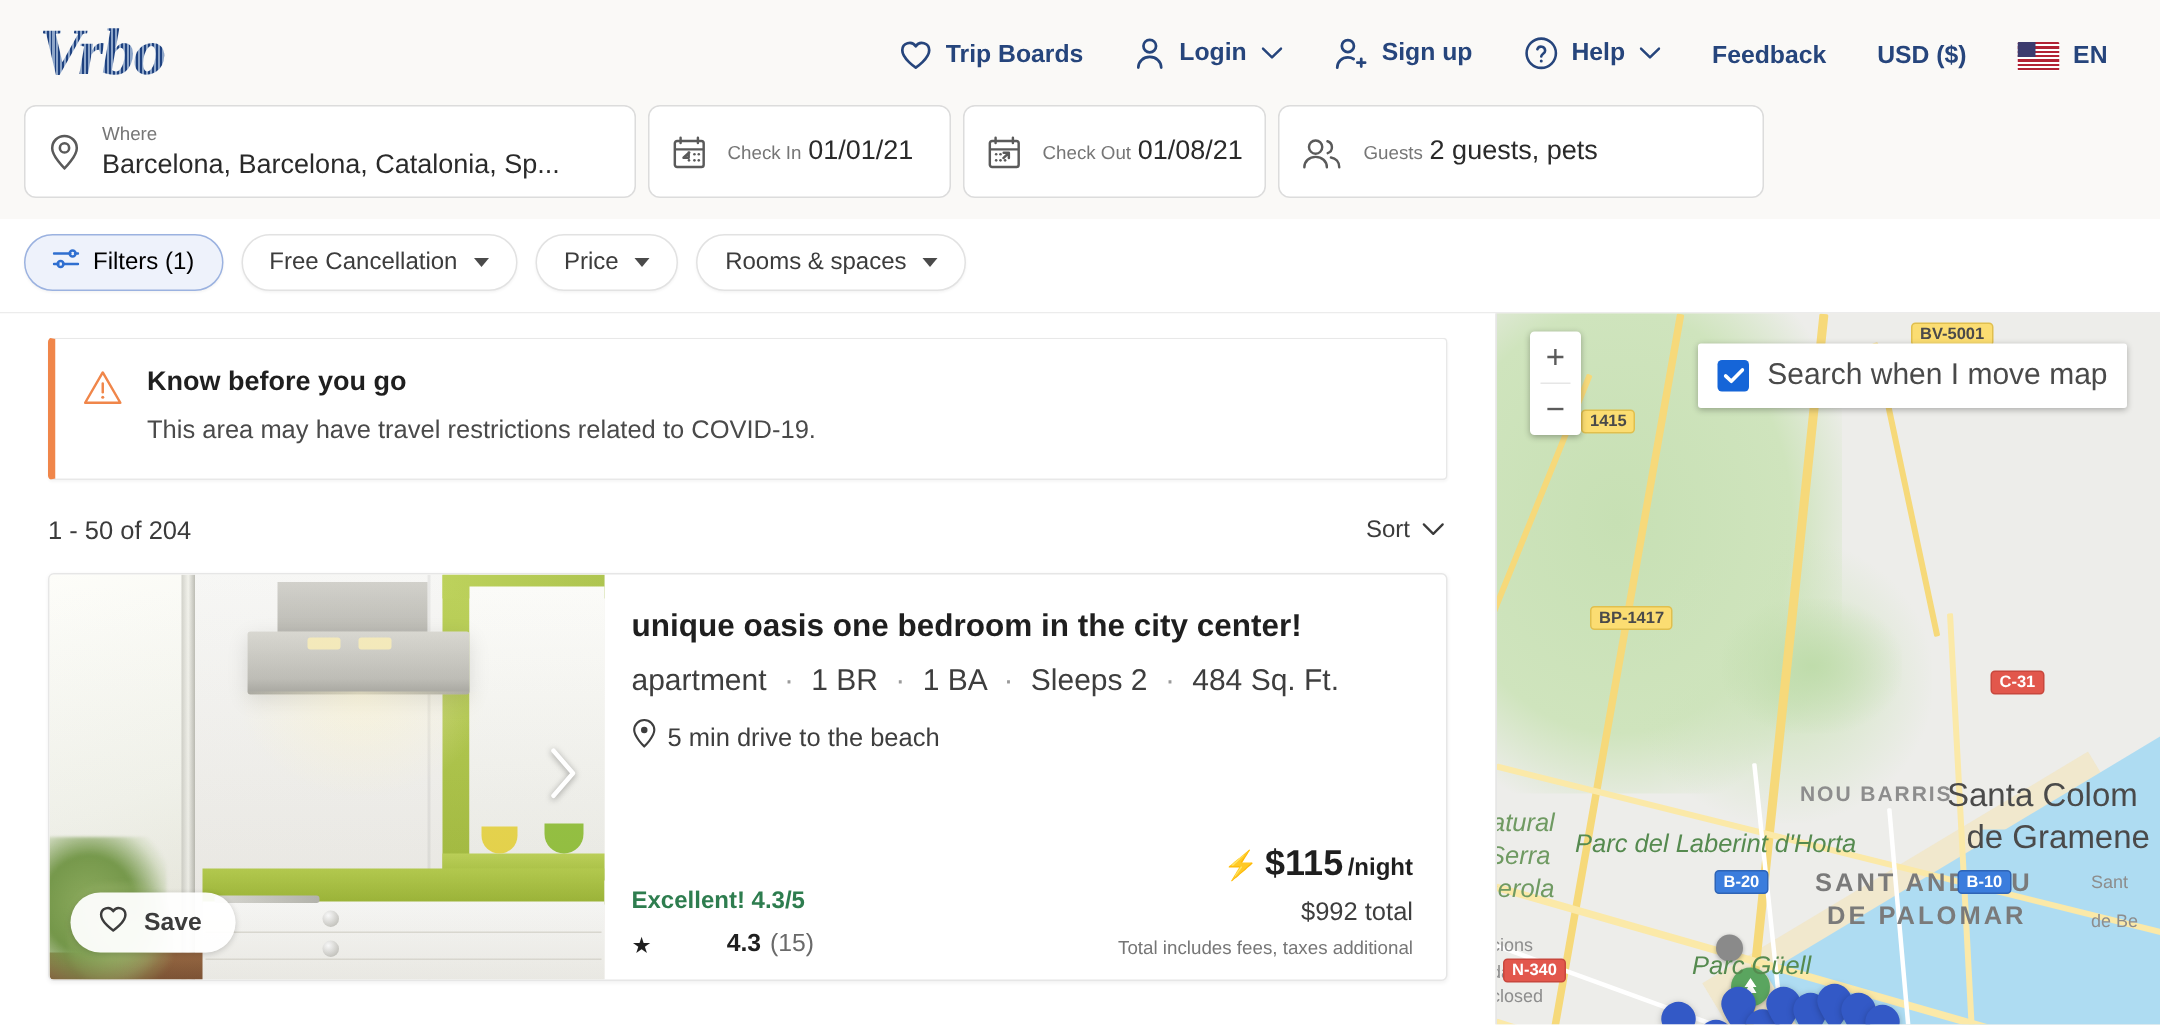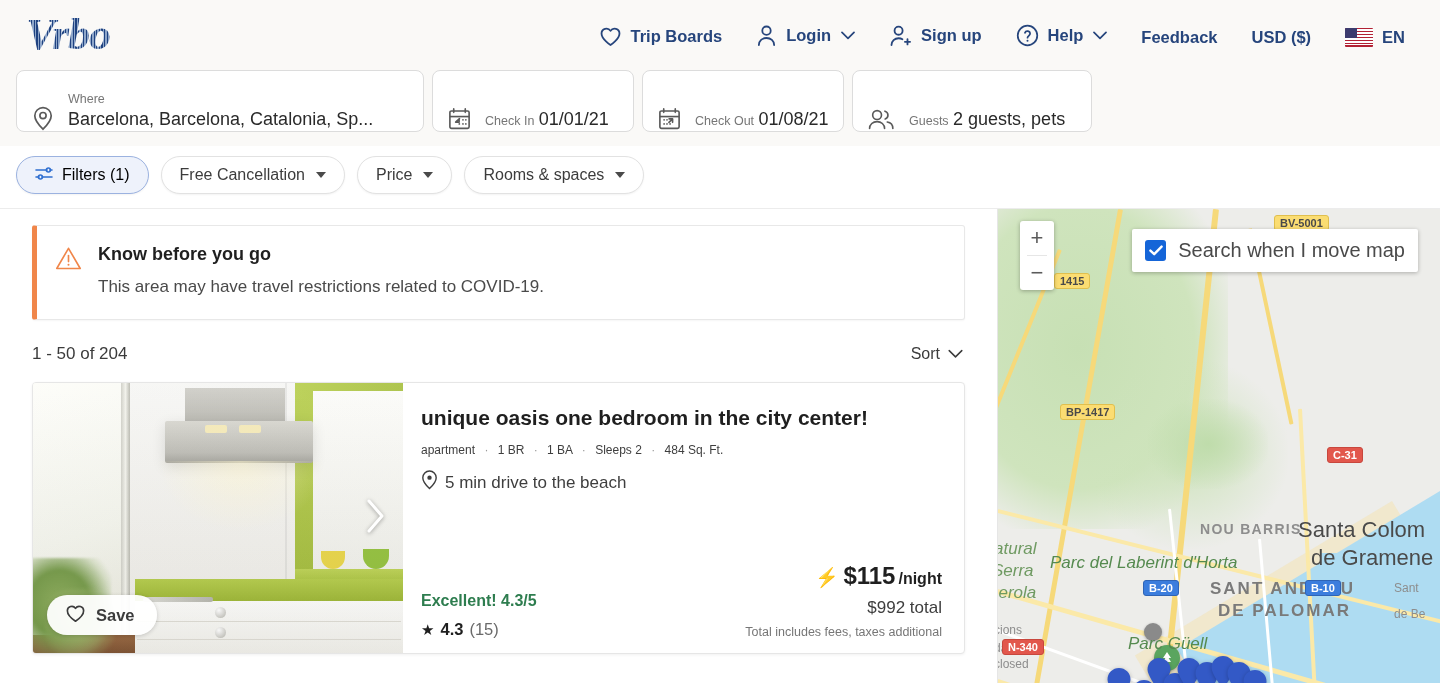--- a/index.html
+++ b/index.html
@@ -85,28 +85,28 @@
     padding: 0 16px 14px 16px;
     display: flex;
     gap: 8px;
   }
   .sfield {
     background: #ffffff;
     border: 1px solid #dcdcdc;
     border-radius: 8px;
     height: 62px;
     display: flex;
-    align-items: flex-end;
+    align-items: center;
     padding: 0 14px;
     gap: 13px;
     cursor: pointer;
   }
   .sfield.where { width: 408px; }
   .sfield.date  { width: 202px; }
-  .sfield.guests{ width: 240px; }
+  .sfield.guests{ width: 324px; }
   .sfield .ico { flex: 0 0 auto; color: #565656; display: flex; }
   .sfield .txt { overflow: hidden; }
   .sfield .lbl {
     font-size: 12.5px;
     color: #767676;
     line-height: 1.25;
     white-space: nowrap;
   }
   .sfield .val {
     font-size: 18px;
@@ -352,21 +352,21 @@
   }
   .p-title {
     font-size: 21px;
     font-weight: 700;
     color: #1f1f1f;
     line-height: 1.2;
     cursor: pointer;
   }
   .p-attrs {
     margin-top: 13px;
-    font-size: 12px;
+    font-size: 20px;
     color: #3e3e3e;
   }
   .p-attrs .dot { color: #9a9a9a; padding: 0 6px; }
   .p-loc {
     margin-top: 13px;
     font-size: 17px;
     color: #3e3e3e;
     display: flex;
     align-items: center;
     gap: 7px;
@@ -383,21 +383,21 @@
     margin-top: 48px;
   }
   .ratingblk .stars {
     margin-top: 10px;
     display: flex;
     align-items: center;
     gap: 6px;
     font-size: 16.5px;
   }
   .ratingblk .star { color: #1f1f1f; font-size: 15px; }
-  .ratingblk .rv { font-weight: 700; color: #1f1f1f; }
+  .ratingblk .rv { font-weight: 700; color: #1f1f1f; margin-left: 44px; }
   .ratingblk .rc { color: #6a6a6a; }
   .priceblk {
     margin-left: auto;
     text-align: right;
   }
   .p-night {
     display: flex;
     align-items: baseline;
     justify-content: flex-end;
     gap: 3px;

